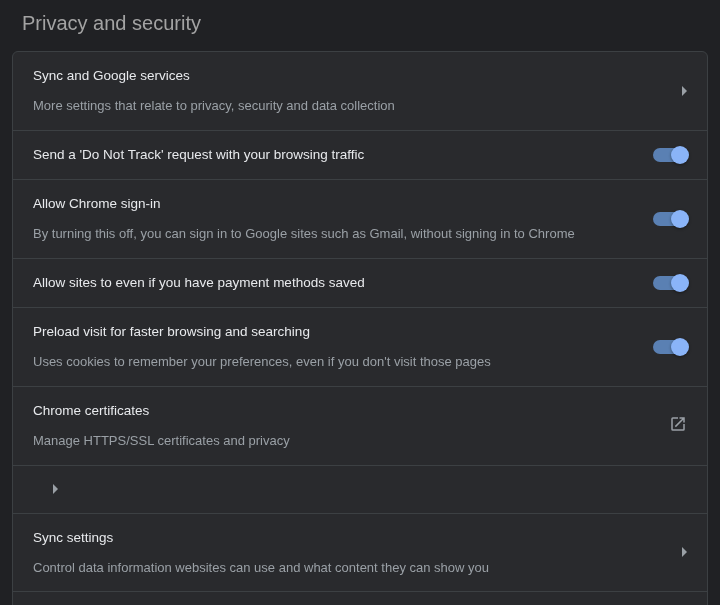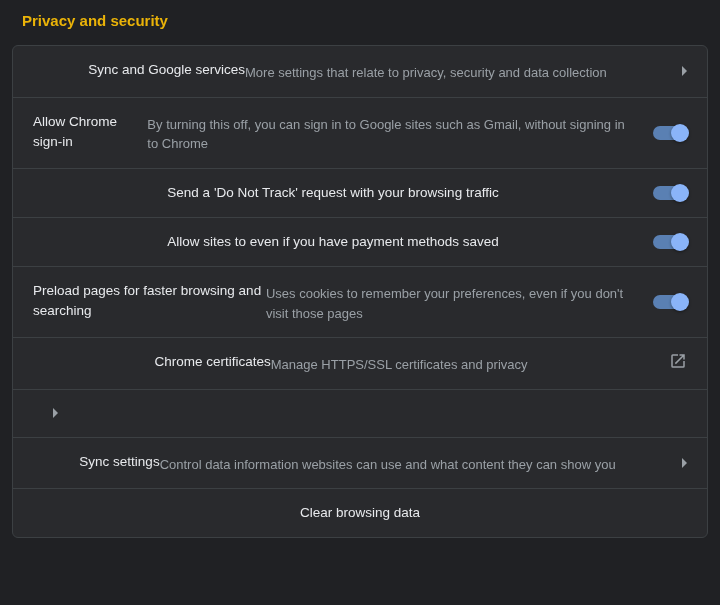--- a/index.html
+++ b/index.html
@@ -9,23 +9,23 @@
     }
     body {
       font-family: Arial, sans-serif;
       background: #202124;
       color: #e8eaed;
       width: 720px;
       height: 605px;
       padding: 12px;
     }
     .section-title {
-      font-size: 15px;
-      font-weight: 700;
-      color: #eab308;
+      font-size: 20px;
+      font-weight: 400;
+      color: #a3a3a3;
       padding: 0 0 16px 10px;
     }
     .settings-list {
       background: #292a2d;
       border-radius: 6px;
       overflow: hidden;
       border: 1px solid #3c4043;
     }
     .settings-row {
       display: flex;
@@ -34,33 +34,33 @@
       border-bottom: 1px solid #3c4043;
       cursor: pointer;
       min-height: 48px;
     }
     .settings-row:last-child {
       border-bottom: none;
     }
     .row-text {
       flex: 1;
       display: flex;
-      flex-direction: row;
+      flex-direction: column;
       justify-content: center;
     }
     .row-title {
       font-size: 13.5px;
       color: #e8eaed;
       line-height: 1.5;
     }
     .row-desc {
       font-size: 13px;
       color: #9aa0a6;
       line-height: 1.5;
-      margin-top: 3px;
+      margin-top: 10px;
     }
     .row-action {
       margin-left: 20px;
       display: flex;
       align-items: center;
     }
     
     .chevron-right {
       width: 0;
       height: 0;
@@ -113,55 +113,55 @@
       <div class="row-title">Sync and Google services</div>
       <div class="row-desc">More settings that relate to privacy, security and data collection</div>
     </div>
     <div class="row-action">
       <div class="chevron-right"></div>
     </div>
   </div>
 
   <div class="settings-row">
     <div class="row-text">
+      <div class="row-title">Send a 'Do Not Track' request with your browsing traffic</div>
+    </div>
+    <div class="row-action">
+      <div class="toggle on">
+        <div class="knob"></div>
+      </div>
+    </div>
+  </div>
+
+  <div class="settings-row">
+    <div class="row-text">
       <div class="row-title">Allow Chrome sign-in</div>
       <div class="row-desc">By turning this off, you can sign in to Google sites such as Gmail, without signing in to Chrome</div>
     </div>
     <div class="row-action">
       <div class="toggle on">
         <div class="knob"></div>
       </div>
     </div>
   </div>
 
   <div class="settings-row">
     <div class="row-text">
-      <div class="row-title">Send a 'Do Not Track' request with your browsing traffic</div>
-    </div>
-    <div class="row-action">
-      <div class="toggle on">
-        <div class="knob"></div>
-      </div>
-    </div>
-  </div>
-
-  <div class="settings-row">
-    <div class="row-text">
       <div class="row-title">Allow sites to even if you have payment methods saved</div>
     </div>
     <div class="row-action">
       <div class="toggle on">
         <div class="knob"></div>
       </div>
     </div>
   </div>
 
   <div class="settings-row">
     <div class="row-text">
-      <div class="row-title">Preload pages for faster browsing and searching</div>
+      <div class="row-title">Preload visit for faster browsing and searching</div>
       <div class="row-desc">Uses cookies to remember your preferences, even if you don't visit those pages</div>
     </div>
     <div class="row-action">
       <div class="toggle on">
         <div class="knob"></div>
       </div>
     </div>
   </div>
 
   <div class="settings-row">

